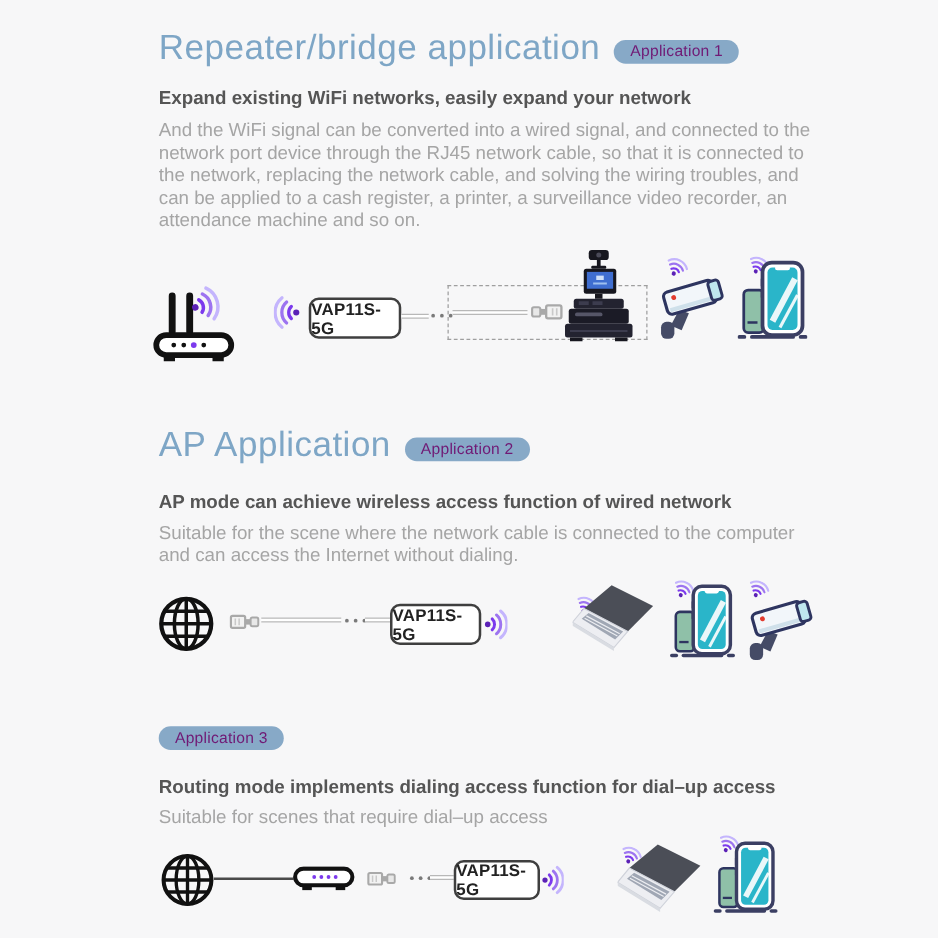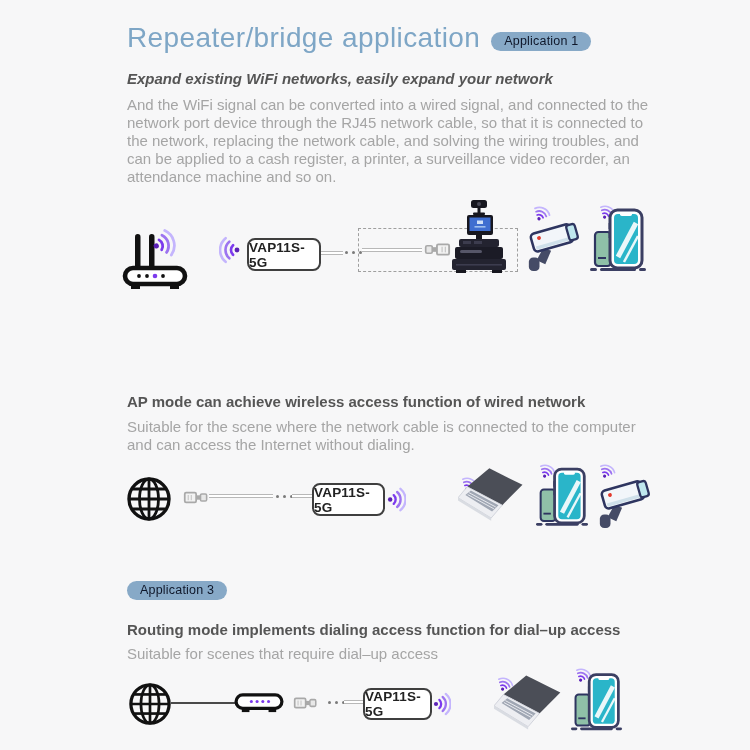--- a/index.html
+++ b/index.html
@@ -5,21 +5,21 @@
   html,body{margin:0;padding:0;background:#f7f7f8;}
   #canvas{
     position:relative;width:750px;height:750px;margin:0 auto;
     background:#f7f7f8;overflow:hidden;
     font-family:"Liberation Sans","DejaVu Sans",sans-serif;
   }
   .section{position:absolute;left:0;width:750px;padding-left:24px;}
   .title-row{position:absolute;left:127px;top:0;display:flex;align-items:center;gap:11px;white-space:nowrap;}
   .h1{font-size:28px;font-weight:400;letter-spacing:.4px;color:#7ea6c6;line-height:32px;}
   .badge{
-    display:inline-block;background:#87a9c7;color:#0f172a;
+    display:inline-block;background:#87a9c7;color:#701a75;
     font-size:12.5px;line-height:19px;padding:0 13px;border-radius:11px;
     margin-top:6px;letter-spacing:.2px;
   }
   .subtitle{position:absolute;left:127px;margin:0;font-size:15px;font-weight:700;color:#555;white-space:pre-line;}
   .bodytext{position:absolute;left:127px;margin:0;font-size:15px;color:#a5a5a5;line-height:18px;white-space:pre-line;width:540px;}
   .icon{position:absolute;display:block;}
   .vap{
     position:absolute;background:#fff;border:2px solid #3f3f3f;border-radius:8px;
     display:flex;align-items:center;justify-content:flex-start;
     font-size:13.5px;font-weight:700;color:#222;letter-spacing:.2px;box-sizing:border-box;
@@ -134,21 +134,21 @@
   </defs>
 </svg>
 
 <div id="canvas" style="background: rgb(247, 247, 248);">
 
   <div class="section" style="top:22px;height:300px;">
     <div class="title-row">
       <span class="h1">Repeater/bridge application</span>
       <span class="badge">Application 1</span>
     </div>
-    <p class="subtitle" style="top:48px;font-style:italic;">Expand existing WiFi networks,  easily expand your network</p>
+    <p class="subtitle" style="top:48px;">Expand existing WiFi networks,  easily expand your network</p>
     <p class="bodytext" style="top:74px;">And the WiFi signal can be converted into a wired signal, and connected to the
 network port device through the RJ45 network cable, so that it is connected to
 the network, replacing the network cable, and solving the wiring troubles, and
 can be applied to a cash register, a printer, a surveillance video recorder, an
 attendance machine and so on.</p>
 
     <svg class="icon" style="left:122px;top:208px;width:66px;height:60px;" viewBox="0 0 66 60">
         <use href="#sym-router"></use>
       </svg>
     <svg class="icon tilt" style="left:151px;top:207px;width:25px;height:30px;" viewBox="0 0 24 32">
@@ -182,20 +182,24 @@
       </svg>
     <svg class="icon up" style="left:599px;top:182px;width:15px;height:18px;" viewBox="0 0 24 32">
         <use href="#sym-wifi"></use>
       </svg>
     <svg class="icon" style="left:590px;top:183px;width:56px;height:68px;" viewBox="0 0 56 68">
         <use href="#sym-phone"></use>
       </svg>
   </div>
 
   <div class="section" style="top:340px;height:235px;">
+    <div class="title-row">
+      <span class="h1">AP Application</span>
+      <span class="badge">Application 2</span>
+    </div>
     <p class="subtitle" style="top:53px;">AP mode can achieve wireless access function of wired network</p>
     <p class="bodytext" style="top:78px;">Suitable for the scene where the network cable is connected to the computer
 and can access the Internet without dialing.</p>
 
     <svg class="icon" style="left:126px;top:136px;width:46px;height:46px;" viewBox="0 0 46 46">
         <use href="#sym-globe"></use>
       </svg>
     <svg class="icon" style="left:183px;top:150px;width:28px;height:15px;" viewBox="0 0 32 16">
         <use href="#sym-rj45"></use>
       </svg>

